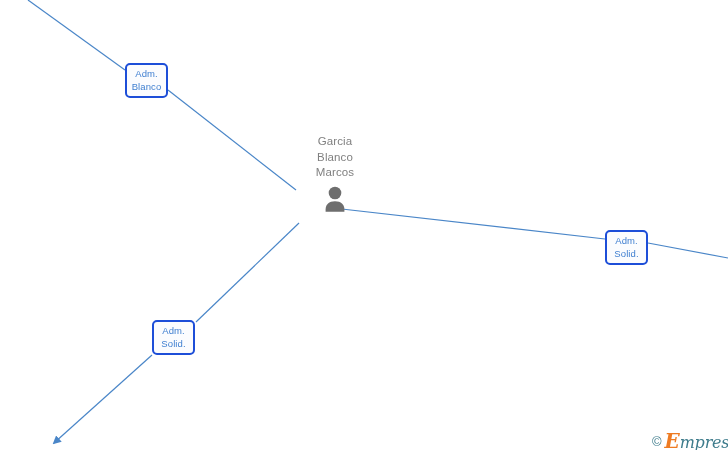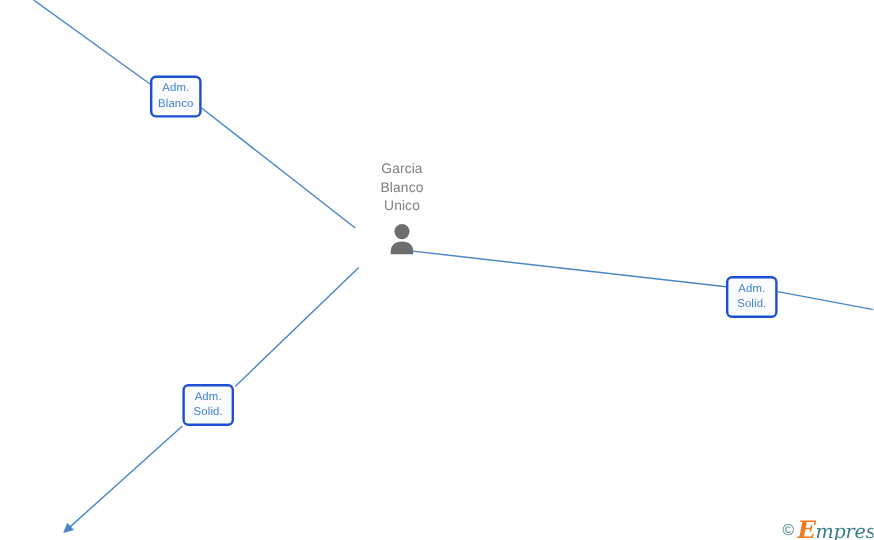--- a/index.html
+++ b/index.html
@@ -113,21 +113,21 @@
   </div>
 
   <div class="rel-box" style="left:152px; top:320px; width:43px; height:35px;">
     <span>Adm.</span>
     <span>Solid.</span>
   </div>
 
   <div class="person-node" style="left:285px; top:134px; width:100px;">
     <div class="person-name">Garcia</div>
     <div class="person-name">Blanco</div>
-    <div class="person-name">Unico</div>
+    <div class="person-name">Marcos</div>
     <div class="person-avatar">
       <svg width="32" height="32" viewBox="0 0 32 32">
         <circle cx="16" cy="9" r="6.3" fill="#6e6e6e"></circle>
         <path d="M16 17.2c-6.0 0-9.4 3.3-9.4 8.2 0 1.3 0 2.4 0 2.4h18.8s0-1.1 0-2.4c0-4.9-3.4-8.2-9.4-8.2z" fill="#6e6e6e"></path>
       </svg>
     </div>
   </div>
 
   <div class="watermark" style="left:652px; top:429px;">
     <span class="wm-copy">©</span>

